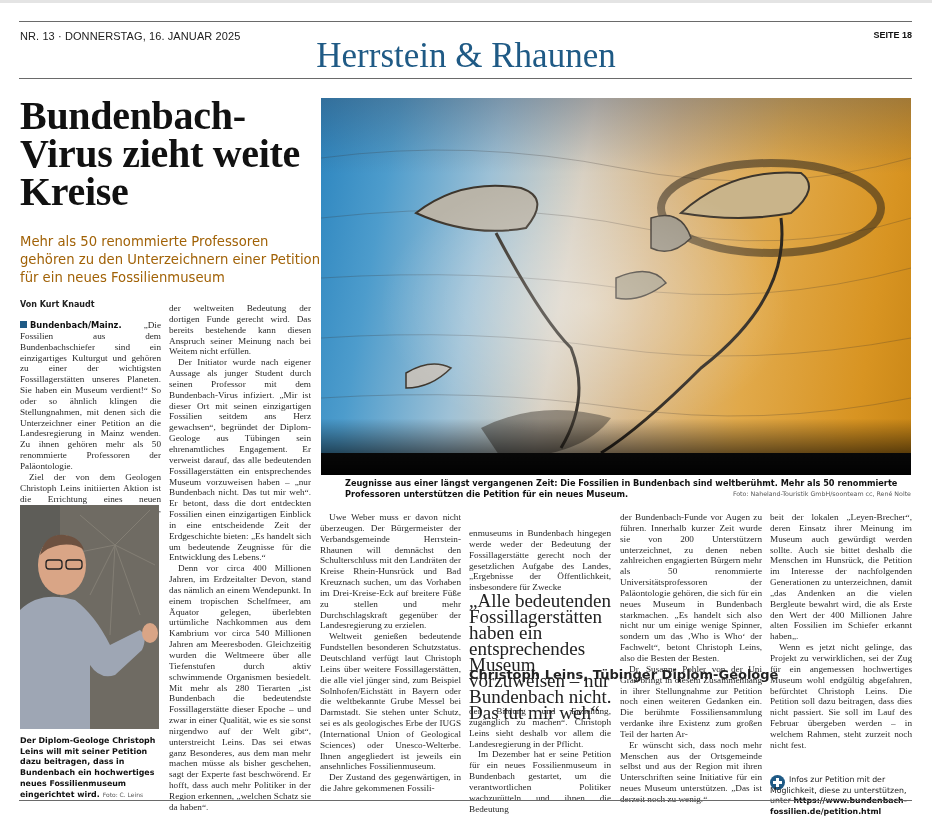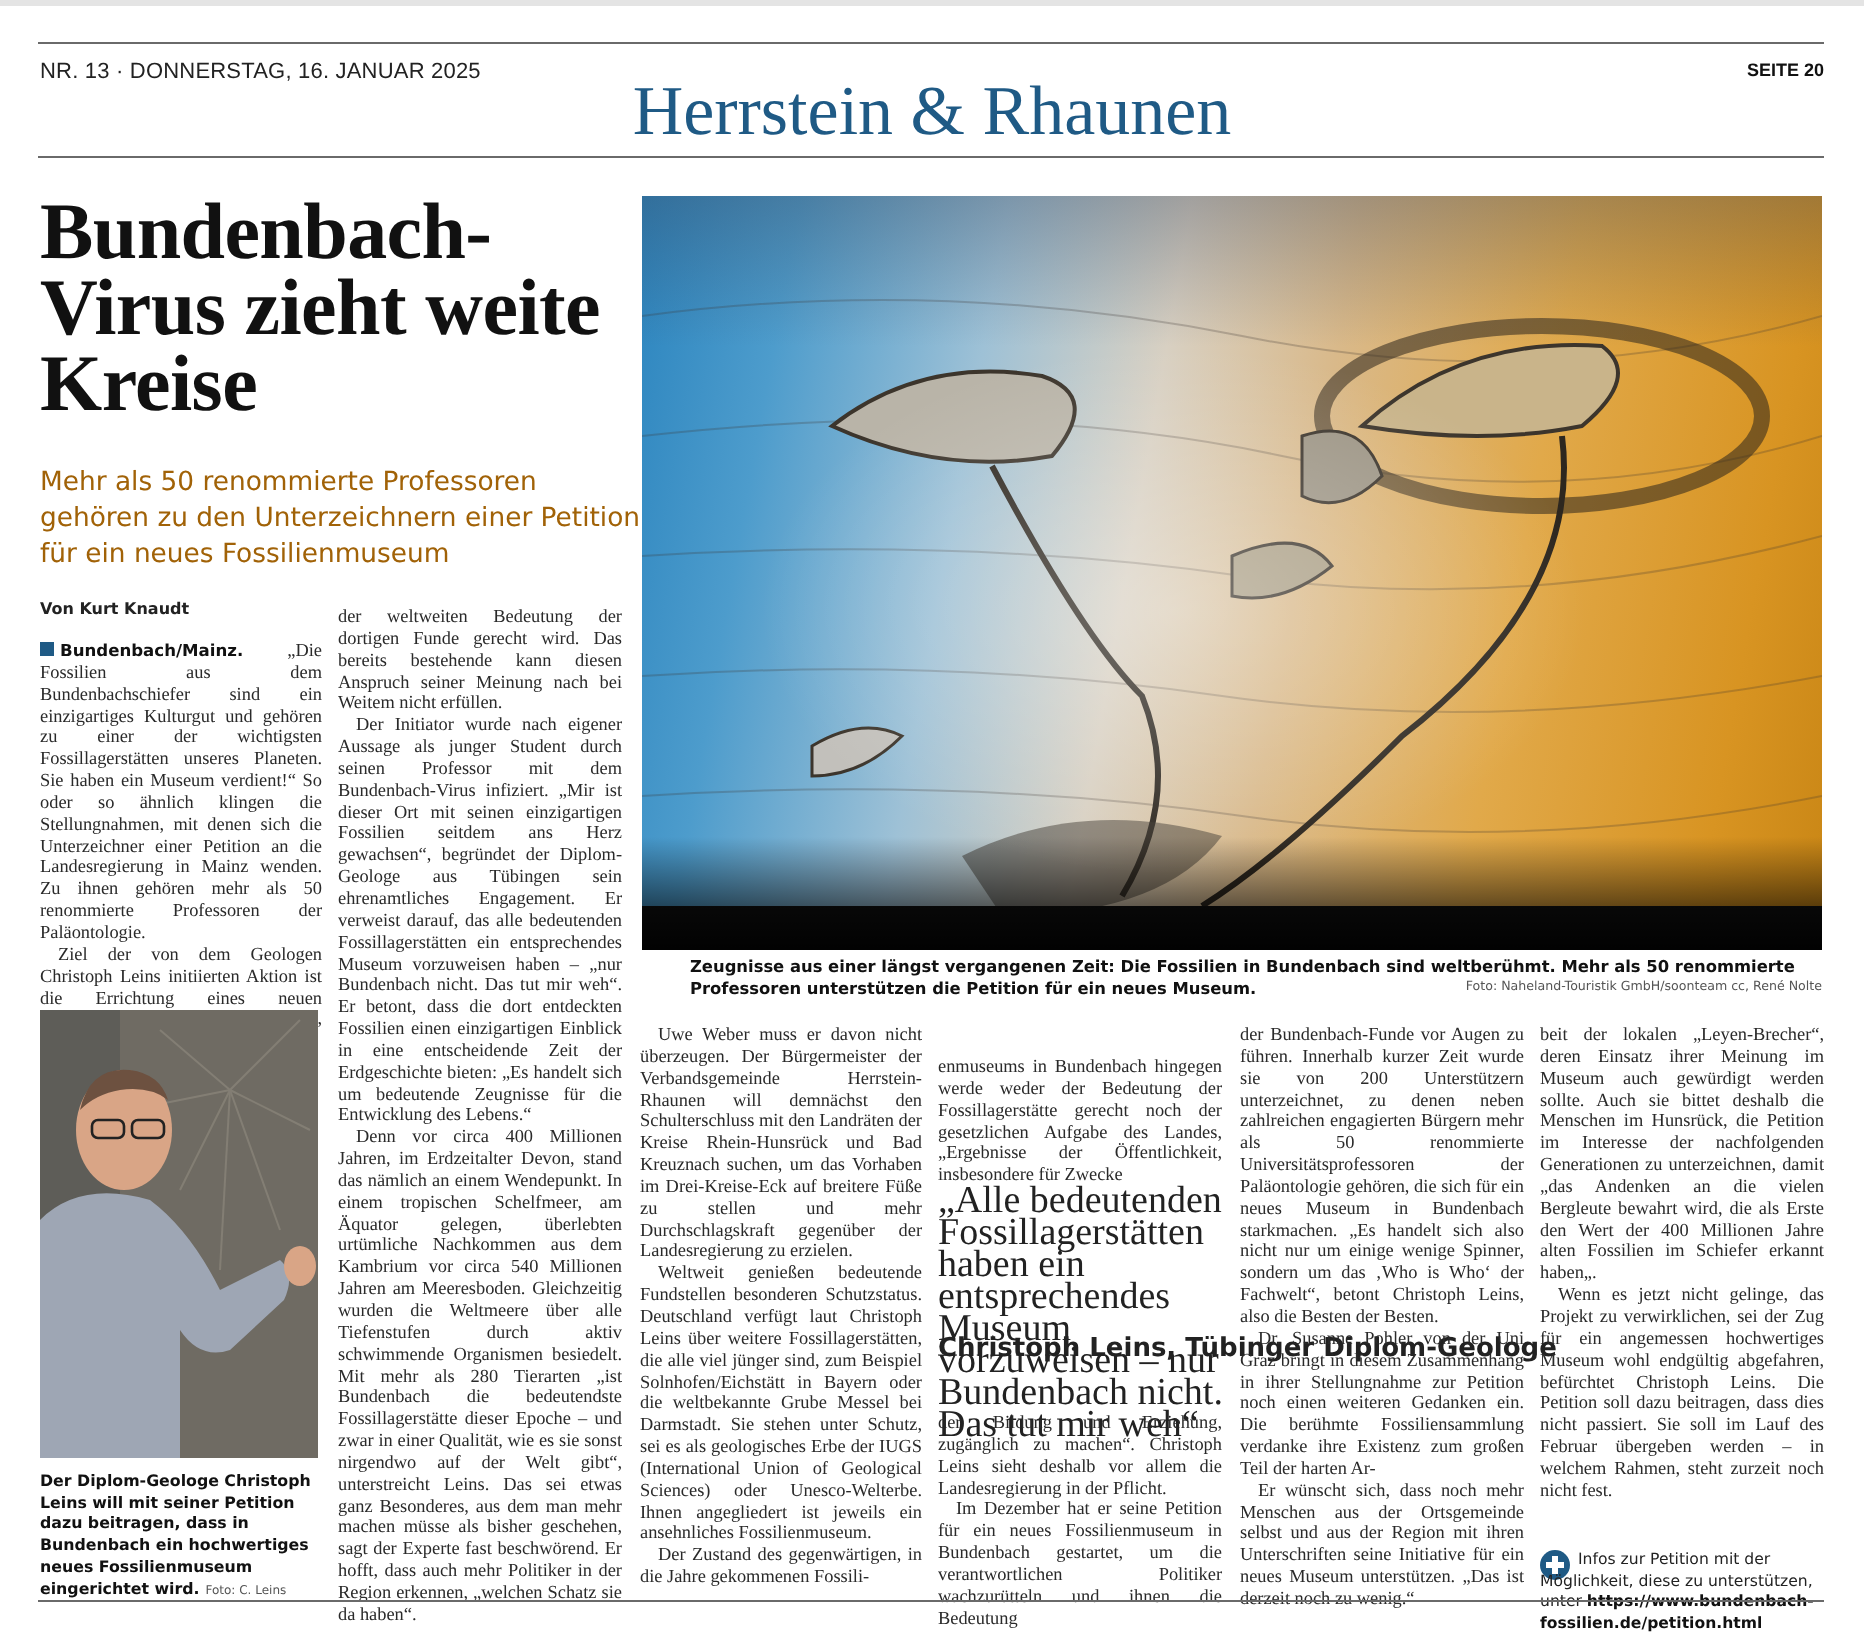--- a/index.html
+++ b/index.html
@@ -58,21 +58,21 @@
   .info-url { font-weight: bold; color: #111; }
 </style>
 </head>
 <body>
 
 <div class="topbar"></div>
 <div class="rule-top"></div>
 
 <div class="issue">NR. 13 · DONNERSTAG, 16. JANUAR 2025</div>
 <div class="section-title">Herrstein &amp; Rhaunen</div>
-<div class="page-no">SEITE 20</div>
+<div class="page-no">SEITE 18</div>
 
 <div class="rule-head"></div>
 
 <h1 class="headline">Bundenbach-Virus zieht weite Kreise</h1>
 <div class="subhead">Mehr als 50 renommierte Professoren gehören zu den Unterzeichnern einer Petition für ein neues Fossilienmuseum</div>
 <div class="byline">Von Kurt Knaudt</div>
 
 <div class="main-photo">
   <svg width="590" height="377" viewBox="0 0 590 377">
     <defs>

